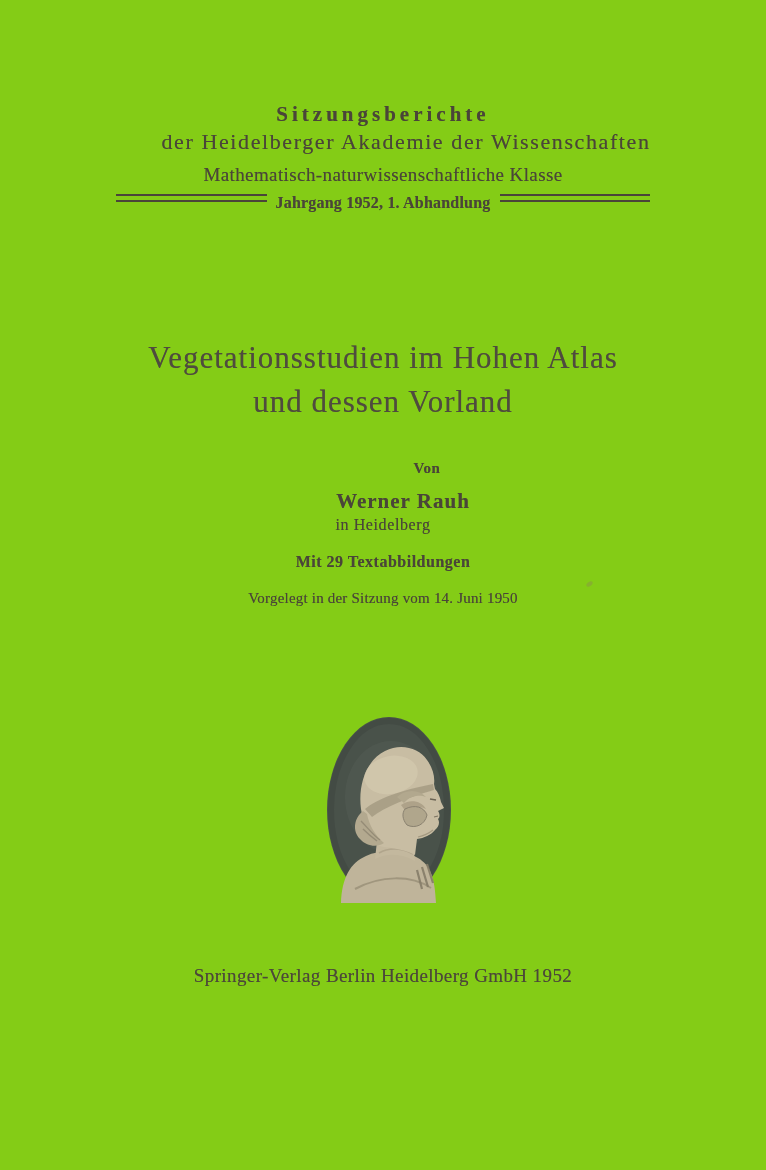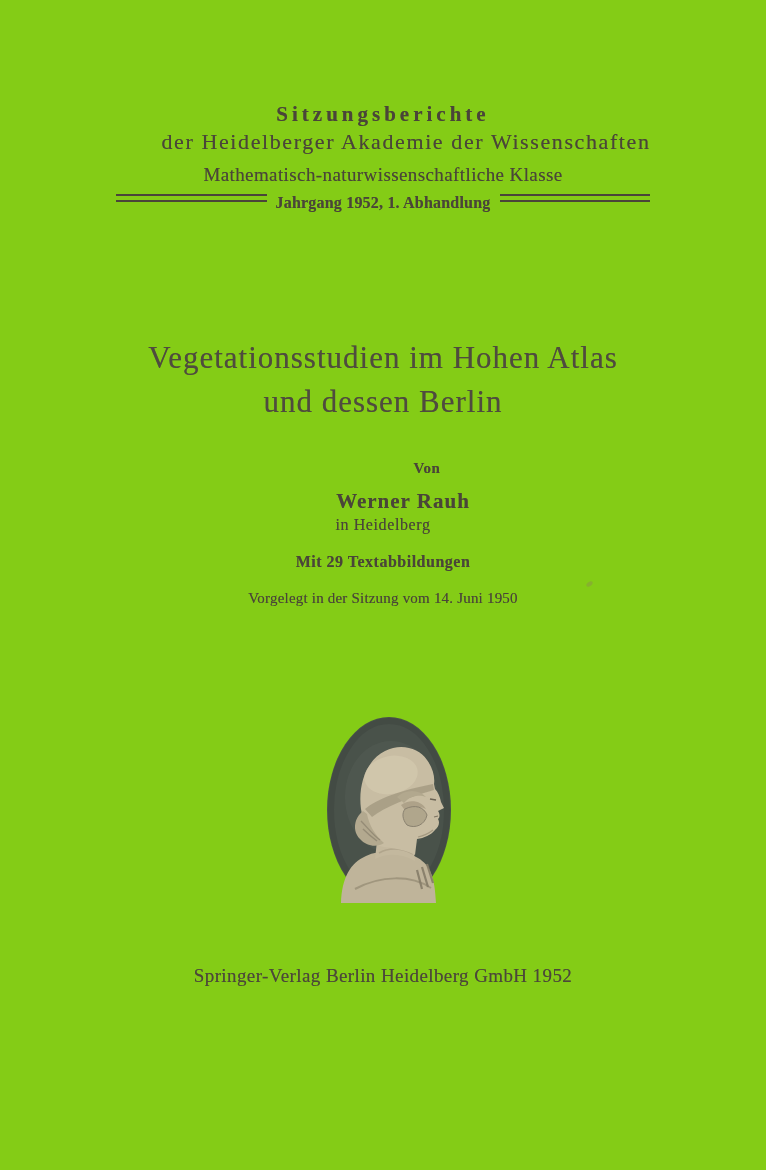--- a/index.html
+++ b/index.html
@@ -59,21 +59,21 @@
   <div class="line series-subtitle">der Heidelberger Akademie der Wissenschaften</div>
   <div class="line section-line">Mathematisch-naturwissenschaftliche Klasse</div>
 
   <div class="rule-row">
     <span class="dline"></span>
     <span class="issue-text">Jahrgang 1952, 1. Abhandlung</span>
     <span class="dline"></span>
   </div>
 
   <div class="line title-1">Vegetationsstudien im Hohen Atlas</div>
-  <div class="line title-2">und dessen Berlin</div>
+  <div class="line title-2">und dessen Vorland</div>
 
   <div class="line by-label">Von</div>
   <div class="line author-name">Werner Rauh</div>
   <div class="line affiliation">in Heidelberg</div>
   <div class="line illustrations">Mit 29 Textabbildungen</div>
   <div class="line presented">Vorgelegt in der Sitzung vom 14. Juni 1950</div>
 
   <div class="emblem">
     <svg width="124" height="186" viewBox="0 0 124 186" xmlns="http://www.w3.org/2000/svg">
 

